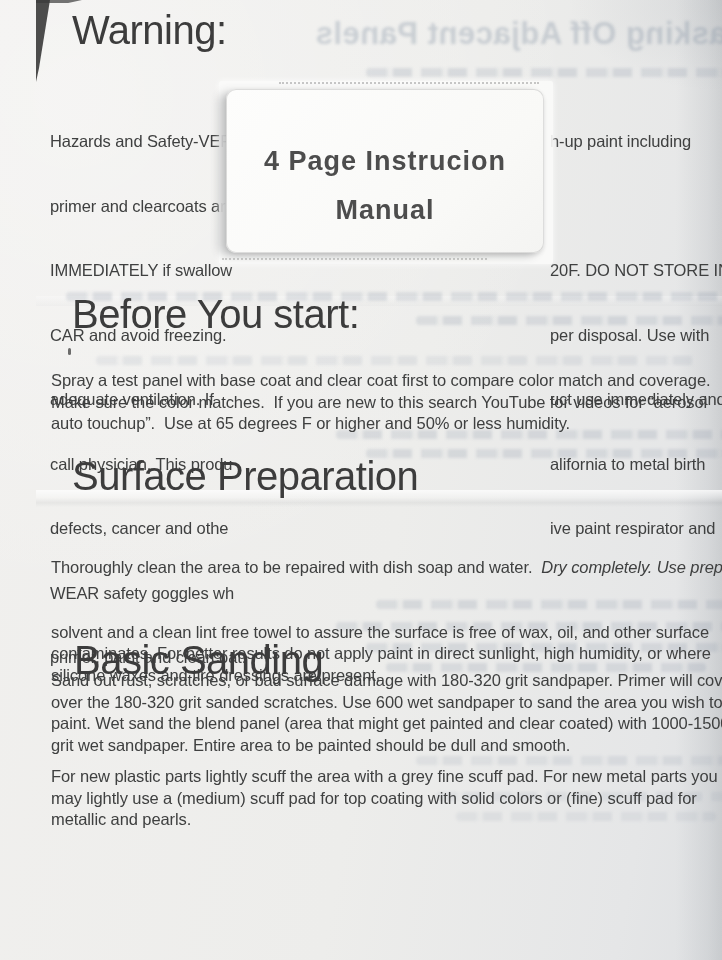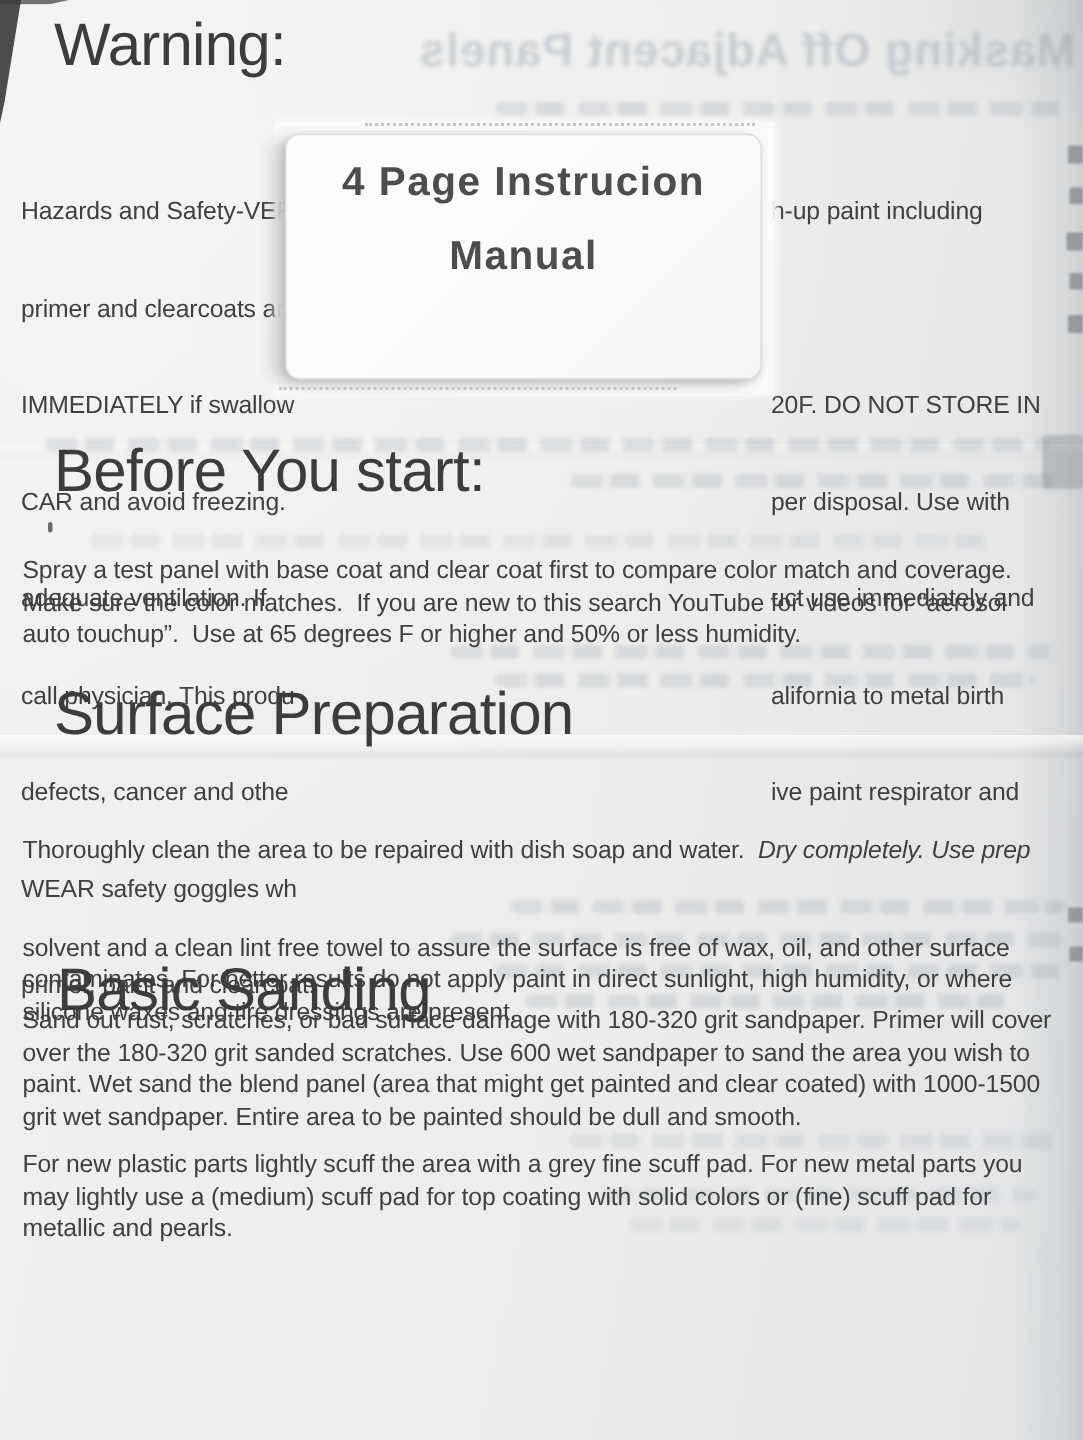--- a/index.html
+++ b/index.html
@@ -3,21 +3,21 @@
 <meta charset="utf-8">
 <style>
   html,body{margin:0;padding:0;}
   body{
     width:722px;height:960px;overflow:hidden;position:relative;
     font-family:"Liberation Sans",sans-serif;
     background:
       radial-gradient(120% 90% at 10% 10%, rgba(255,255,255,0.35), rgba(255,255,255,0) 60%),
       linear-gradient(100deg,#f1f0ee 0%,#ededeb 55%,#e5e6e7 88%,#dfe1e3 100%);
   }
-  .page{position:absolute;inset:0;}
+  .page{position:absolute;inset:0;margin-left:36px;}
   
   .edge-wedge{position:absolute;left:0;top:0;width:18px;height:90px;
     background:#2e2e2e;opacity:.85;
     clip-path:polygon(0 0,14px 0,3px 68px,0 82px);}
   .top-edge-line{position:absolute;left:0;top:0;width:46px;height:3px;background:#3a3a3a;opacity:.7;
     clip-path:polygon(0 0,100% 0,70% 100%,0 100%);}
   .right-shade{position:absolute;right:0;top:0;width:46px;height:100%;
     background:linear-gradient(90deg,rgba(140,146,152,0) 0%,rgba(140,146,152,.16) 70%,rgba(120,126,132,.22) 100%);}
   .tr-shade{position:absolute;right:0;top:0;width:220px;height:130px;
     background:radial-gradient(100% 100% at 100% 0%,rgba(120,128,136,.14),rgba(120,128,136,0) 70%);}
@@ -48,21 +48,21 @@
     background:rgba(251,251,249,.9);border-radius:2px;
     box-shadow:0 0 6px rgba(255,255,255,.8);}
   .perforation{position:absolute;left:60px;top:1px;width:260px;height:0;
     border-top:2px dotted rgba(135,135,135,.45);}
   .backing-streak{position:absolute;left:3px;bottom:4px;width:265px;height:0;
     border-bottom:2px dotted rgba(120,120,120,.35);}
   .sticker{position:absolute;left:190px;top:89px;width:318px;height:164px;
     background:linear-gradient(135deg,#fdfdfc 0%,#f9f9f7 70%,#f4f4f2 100%);
     border-radius:10px;border:1px solid rgba(190,190,190,.5);
     box-shadow:-7px 3px 9px rgba(80,82,85,.30),0 2px 4px rgba(0,0,0,.10);
-    text-align:center;box-sizing:border-box;padding-top:16px;}
+    text-align:center;box-sizing:border-box;padding-top:56px;}
   .sticker-title{font-weight:bold;font-size:27px;letter-spacing:1px;color:#4d4d4d;}
   .sticker-subtitle{font-weight:bold;font-size:27px;letter-spacing:1px;color:#4d4d4d;margin-top:18px;}
 </style>
 </head>
 <body>
 
 <div class="page">
 
   <div class="edge-wedge"></div>
   <div class="top-edge-line"></div>

